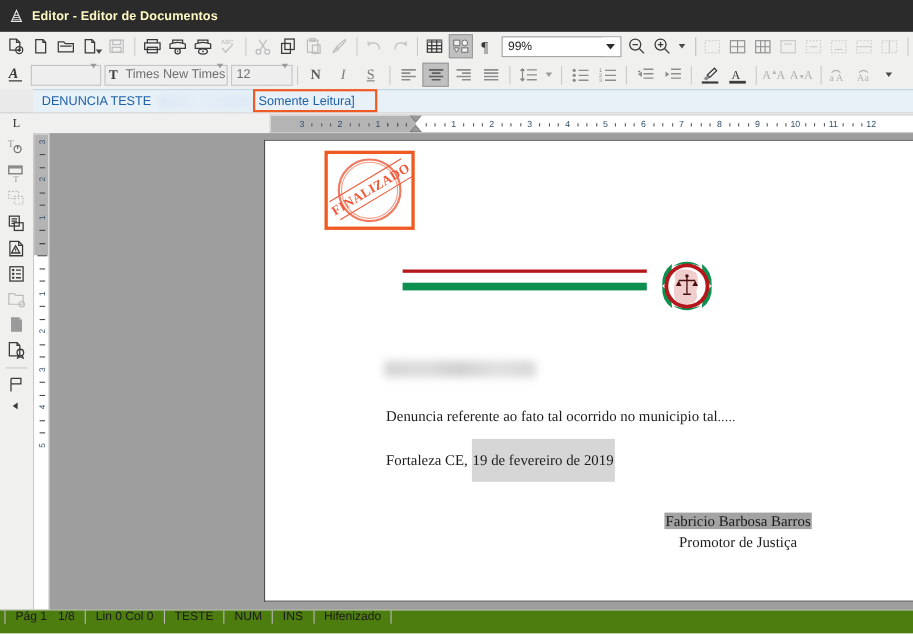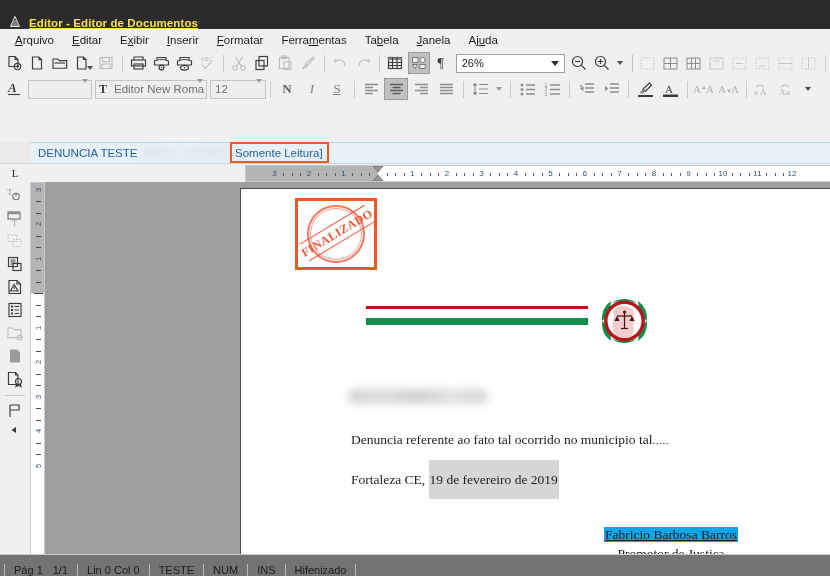--- a/index.html
+++ b/index.html
@@ -15,25 +15,24 @@
     position: relative;
     width: 830px; height: 576px;
     background: #f0f0ef;
     display: flex; flex-direction: column;
   }
 
   
   .titlebar {
     height: 29px;
     background: #2b2b2b;
-    color: #fde047;
-    display: flex; align-items: flex-end;
+    color: #fef9c3;
+    display: flex; align-items: center;
     padding-left: 7px;
     flex: 0 0 29px;
-    text-decoration: underline;
   }
   .titlebar .tb-icon {
     width: 15px; height: 15px;
     margin-right: 7px;
     display: inline-flex; align-items: flex-end; justify-content: center;
   }
   .titlebar .tb-title {
     font-size: 11.5px; font-weight: bold;
     letter-spacing: .1px;
     white-space: nowrap;
@@ -152,21 +151,20 @@
 
   
   .docstrip {
     height: 22px;
     background: #eaeaea;
     display: flex; align-items: center;
     flex: 0 0 22px;
     position: relative;
     padding-left: 30px;
     border-bottom: 1px solid #d3d3d3;
-    margin-top: 40px;
   }
   .docstrip-inner {
     height: 21px;
     background: #e8f1f8;
     border-top: 1px solid #bcd4e6;
     display: flex; align-items: center;
     flex: 1 1 auto;
     position: relative;
     padding-left: 8px;
   }
@@ -179,21 +177,21 @@
     margin-left: 7px;
     background: linear-gradient(90deg,#dbe7f1,#e4eef6,#dee9f3,#e6eff7);
     filter: blur(3px);
     border-radius: 2px;
   }
   .readonly-wrap {
     position: absolute;
     left: 200px; top: -1px;
     border: 2px solid #ef5a22;
     height: 21px;
-    padding: 0 4px 0 3px;
+    padding: 0 18px 0 3px;
     display: flex; align-items: center;
     background: #e8f1f8;
   }
   .readonly-text {
     font-size: 11.5px; color: #2062a8;
     white-space: nowrap;
   }
 
   
   .rulerrow {
@@ -408,29 +406,29 @@
   }
   .sig {
     position: absolute;
     left: 315px; top: 336px;
     width: 230px;
     text-align: center;
     font-family: "Liberation Serif", serif;
     font-size: 13.5px; color: #1c1c1c;
     line-height: 19px;
   }
-  .sig .nm { background: #0ea5e9; padding: 0 1px; text-decoration: underline; }
+  .sig .nm { background: #a3a3a3; padding: 0 1px; }
 
   
   .statusbar {
     height: 22px;
     flex: 0 0 22px;
-    background: #737373;
+    background: #4d7c0f;
     border-top: 1px solid #c9c9c9;
-    display: flex; align-items: flex-end;
+    display: flex; align-items: flex-start;
     font-size: 11px; color: #1b1b1b;
   }
   .sb-cell {
     display: flex; align-items: center; justify-content: center;
     padding: 0 9px;
     border-right: 1px solid #b8b8b8;
     white-space: nowrap;
   }
   .sb-cell.first { border-left: 1px solid #b8b8b8; margin-left: 4px; }
   .sb-cell.grow { flex: 1 1 auto; border-right: none; }
@@ -443,31 +441,20 @@
   <div class="titlebar">
     <span class="tb-icon">
       <svg width="14" height="14" viewBox="0 0 14 14">
         <path d="M7 1.5 L11.5 11.5 L2.5 11.5 Z" fill="none" stroke="#e8e8e8" stroke-width="1"></path>
         <path d="M4.5 8 H9.5 M5.5 6 H8.5 M3.6 10 H10.4" stroke="#e8e8e8" stroke-width=".9"></path>
       </svg>
     </span>
     <span class="tb-title">Editor - Editor de Documentos</span>
   </div>
 
-  <div class="menubar">
-    <div class="mi"><u>A</u><span>rquivo</span></div>
-    <div class="mi"><u>E</u>ditar</div>
-    <div class="mi">E<u>x</u>ibir</div>
-    <div class="mi"><u>I</u>nserir</div>
-    <div class="mi"><u>F</u>ormatar</div>
-    <div class="mi">Ferra<u>m</u>entas</div>
-    <div class="mi">Ta<u>b</u>ela</div>
-    <div class="mi"><u>J</u>anela</div>
-    <div class="mi">Aj<u>u</u>da</div>
-  </div>
 
   <div class="toolbar">
 
     <div class="tbtn">
       <svg width="18" height="18" viewBox="0 0 18 18">
         <path class="ic-d" d="M4 2.5 h6 l3 3 v7 h-9 z"></path>
         <path class="ic-d" d="M10 2.5 v3 h3"></path>
         <circle cx="12.5" cy="12.5" r="3.2" class="ic-d"></circle>
         <path class="ic-d" d="M12.5 10.8 v3.4 M10.8 12.5 h3.4"></path>
       </svg>
@@ -592,21 +579,21 @@
         <rect x="8.8" y="8.5" width="5.5" height="4" fill="#f0f0f0" stroke="#6f6f6f" stroke-width=".9"></rect>
       </svg>
     </div>
     <div class="tbtn">
       <svg width="16" height="16" viewBox="0 0 16 16">
         <text x="3.5" y="13" font-size="14" class="fl-d" font-family="Liberation Serif, serif">¶</text>
       </svg>
     </div>
 
     <div class="zoomcombo">
-      <span>26%</span>
+      <span>99%</span>
       <span class="arrow">
           <span class="caret-dn"></span>
         </span>
     </div>
 
     <div class="tbtn" style="margin-left:3px;">
       <svg width="18" height="18" viewBox="0 0 18 18">
         <circle cx="7.5" cy="7.5" r="5" class="ic-d" stroke-width="1.4"></circle>
         <path class="ic-d" stroke-width="1.8" d="M11.3 11.3 L15.5 15.5"></path>
         <path class="ic-d" stroke-width="1.4" d="M5 7.5 h5"></path>
@@ -683,21 +670,21 @@
       </svg>
     </div>
 
     <div class="combo style">
       <span></span>
       <span class="cb-arrow"><span class="caret-dn gy"></span></span>
     </div>
 
     <div class="combo fontname" style="margin-left:3px;">
       <span class="fontTglyph">T</span>
-      <span>Editor New Roma</span>
+      <span>Times New Times</span>
       <span class="cb-arrow"><span class="caret-dn gy"></span></span>
     </div>
 
     <div class="combo fontsize" style="margin-left:3px;">
       <span>12</span>
       <span class="cb-arrow"><span class="caret-dn gy"></span></span>
     </div>
 
     <div class="tsep"></div>
 
@@ -1093,21 +1080,21 @@
         </div>
 
       </div>
     </div>
   </div>
 
   <div class="statusbar">
     <div class="sb-cell first">
       <span>Pág 1</span>
       <span style="display:inline-block;width:10px;"></span>
-      <span>1/1</span>
+      <span>1/8</span>
     </div>
     <div class="sb-cell">Lin 0  Col 0</div>
     <div class="sb-cell">TESTE</div>
     <div class="sb-cell">NUM</div>
     <div class="sb-cell">INS</div>
     <div class="sb-cell">Hifenizado</div>
     <div class="sb-cell grow"></div>
   </div>
 
 </div>

